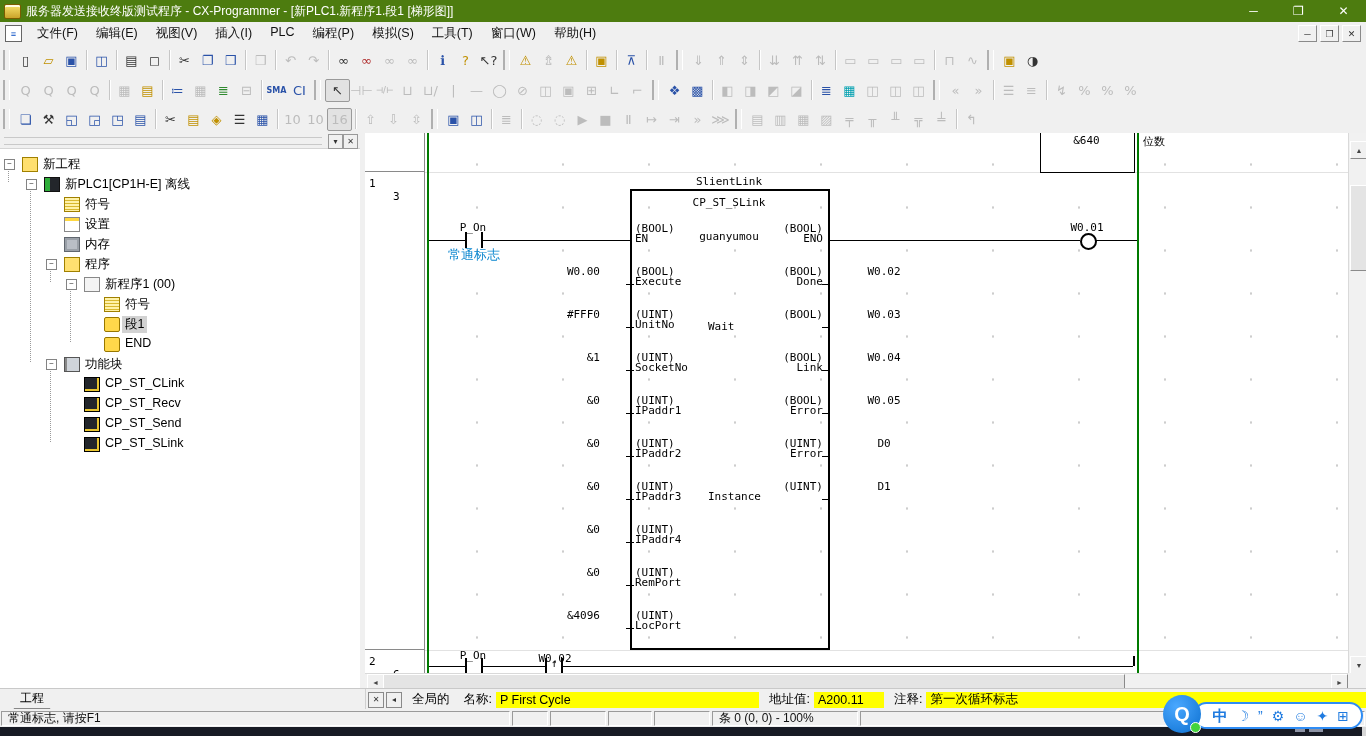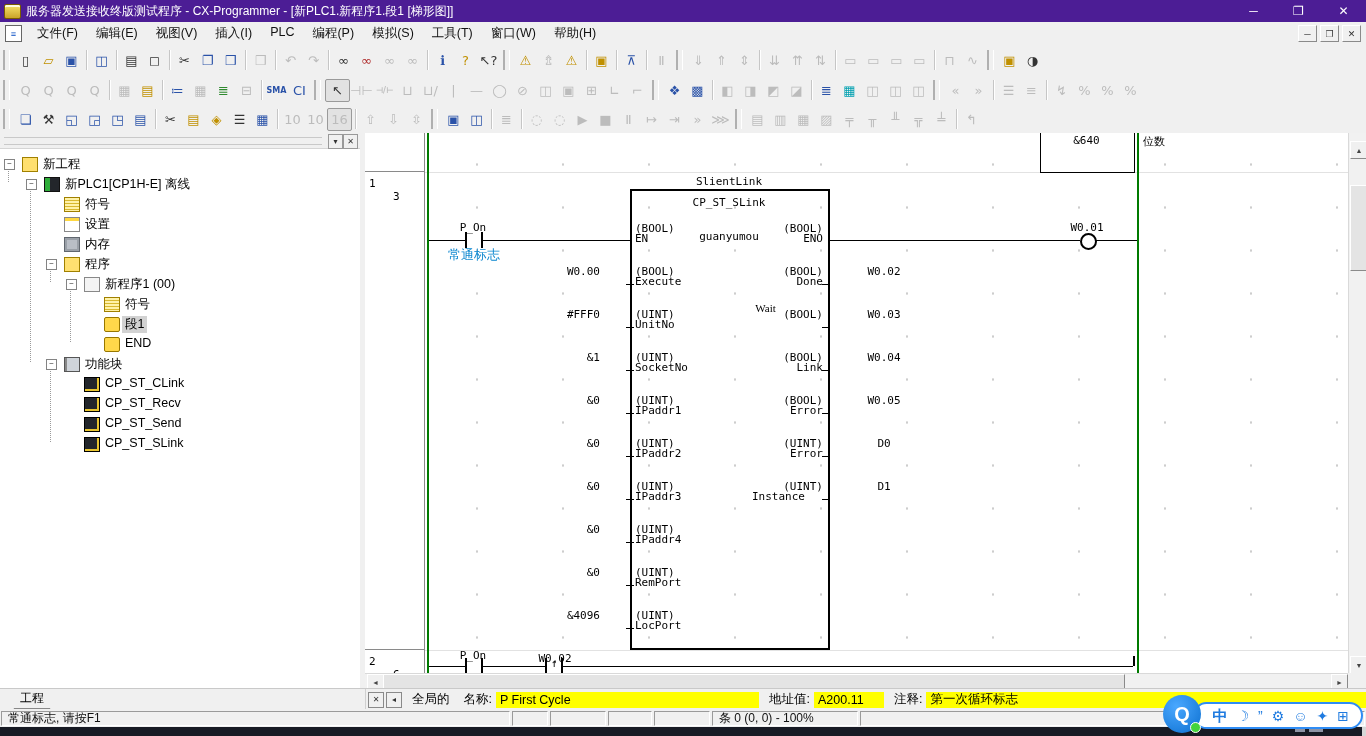--- a/index.html
+++ b/index.html
@@ -1,20 +1,20 @@
 <!DOCTYPE html>
 <html><head>
 <meta charset="utf-8">
 <style>
   html,body{margin:0;padding:0;width:1366px;height:736px;overflow:hidden;
     font-family:"Liberation Sans","DejaVu Sans",sans-serif;background:#f0f0f0;
     -webkit-font-smoothing:antialiased;}
   .abs{position:absolute;}
   
-  #titlebar{position:absolute;left:0;top:0;width:1366px;height:22px;background:#4c1d95;
+  #titlebar{position:absolute;left:0;top:0;width:1366px;height:22px;background:#4d7c0f;
     display:flex;align-items:center;color:#fff;font-size:12px;}
   #app-icon{width:15px;height:13px;margin:0 5px 0 4px;background:linear-gradient(#f7e26b,#caa42a);
     border:1px solid #7a5c00;border-radius:2px;box-shadow:inset 0 2px 0 #fffbe0;}
   #title-text{flex:1;white-space:nowrap;overflow:hidden;}
   .win-btn{width:45px;height:22px;display:flex;align-items:center;justify-content:center;
     color:#fff;font-size:12px;}
   
   #menubar{position:absolute;left:0;top:22px;width:1366px;height:23px;background:#f0f0f0;
     display:flex;align-items:center;border-bottom:1px solid #d9d9d9;font-size:12.5px;color:#111;}
   #mdi-icon{width:15px;height:15px;margin:0 6px 0 5px;border:1px solid #666;background:#fff;
@@ -464,37 +464,37 @@
       <div class="ln" style="left: 201px; top: 452px; width: 8px; height: 1px;"></div>
       <div class="lt" style="left: 80px; top: 476px; width: 95px; text-align: right;">&amp;4096</div>
       <div class="lt" style="left: 210px; top: 476px;">(UINT)</div>
       <div class="lt" style="left: 210px; top: 486px;">LocPort</div>
       <div class="ln" style="left: 201px; top: 495px; width: 8px; height: 1px;"></div>
       <div class="lt" style="left: 283px; top: 132px; width: 115px; text-align: right;">(BOOL)</div>
       <div class="lt" style="left: 283px; top: 142px; width: 115px; text-align: right;">Done</div>
       <div class="ln" style="left: 397px; top: 151px; width: 8px; height: 1px;"></div>
       <div class="lt" style="left: 419px; top: 132px; width: 80px; text-align: center;">W0.02</div>
       <div class="lt" style="left: 283px; top: 175px; width: 115px; text-align: right;">(BOOL)</div>
-      <div class="lt" style="left: 283px; top: 169px; width: 115px; text-align: center; font-family: Liberation Serif, serif;">Wait</div>
+      <div class="lt" style="left: 283px; top: 187px; width: 115px; text-align: left;">Wait</div>
       <div class="ln" style="left: 397px; top: 194px; width: 8px; height: 1px;"></div>
       <div class="lt" style="left: 419px; top: 175px; width: 80px; text-align: center;">W0.03</div>
       <div class="lt" style="left: 283px; top: 218px; width: 115px; text-align: right;">(BOOL)</div>
       <div class="lt" style="left: 283px; top: 228px; width: 115px; text-align: right;">Link</div>
       <div class="ln" style="left: 397px; top: 237px; width: 8px; height: 1px;"></div>
       <div class="lt" style="left: 419px; top: 218px; width: 80px; text-align: center;">W0.04</div>
       <div class="lt" style="left: 283px; top: 261px; width: 115px; text-align: right;">(BOOL)</div>
       <div class="lt" style="left: 283px; top: 271px; width: 115px; text-align: right;">Error</div>
       <div class="ln" style="left: 397px; top: 280px; width: 8px; height: 1px;"></div>
       <div class="lt" style="left: 419px; top: 261px; width: 80px; text-align: center;">W0.05</div>
       <div class="lt" style="left: 283px; top: 304px; width: 115px; text-align: right;">(UINT)</div>
       <div class="lt" style="left: 283px; top: 314px; width: 115px; text-align: right;">Error</div>
       <div class="ln" style="left: 397px; top: 323px; width: 8px; height: 1px;"></div>
       <div class="lt" style="left: 419px; top: 304px; width: 80px; text-align: center;">D0</div>
       <div class="lt" style="left: 283px; top: 347px; width: 115px; text-align: right;">(UINT)</div>
-      <div class="lt" style="left: 296px; top: 357px; width: 115px; text-align: center;">Instance</div>
+      <div class="lt" style="left: 283px; top: 357px; width: 115px; text-align: left;">Instance</div>
       <div class="ln" style="left: 397px; top: 366px; width: 8px; height: 1px;"></div>
       <div class="lt" style="left: 419px; top: 347px; width: 80px; text-align: center;">D1</div>
       <div class="ln" style="left: 403px; top: 107px; width: 252px; height: 1px;"></div>
       <div class="ln" style="left: 669px; top: 107px; width: 43px; height: 1px;"></div>
       <div class="coil" style="left: 655px; top: 100px;"></div>
       <div class="lt" style="left: 632px; top: 88px; width: 60px; text-align: center;">W0.01</div>
       <div class="ln" style="left: 4px; top: 533px; width: 36px; height: 1px;"></div>
       <div class="ln" style="left: 58px; top: 533px; width: 62px; height: 1px;"></div>
       <div class="ln" style="left: 138px; top: 533px; width: 570px; height: 1px;"></div>
       <div class="ln" style="left: 40px; top: 525px; width: 2px; height: 15px;"></div>

